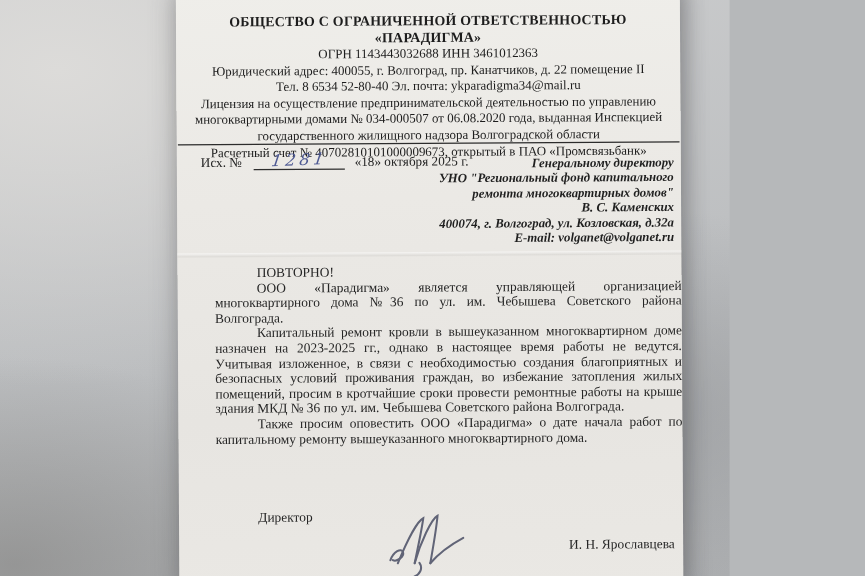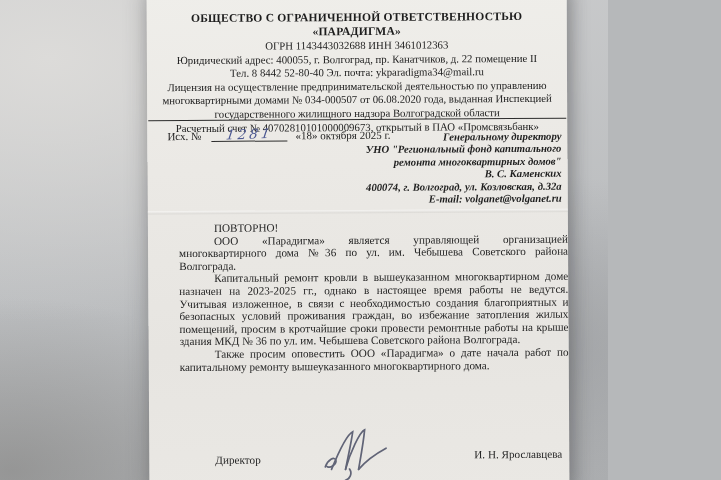--- a/index.html
+++ b/index.html
@@ -54,37 +54,37 @@
   .recipient{
     position:absolute;right:6px;top:141px;text-align:right;
     font-weight:bold;font-style:italic;font-size:10.7px;line-height:12.4px;color:#1f1f1f;
   }
   .body-text{
     position:absolute;left:31px;top:231px;width:389px;
     font-size:11.2px;line-height:12.6px;color:#262626;text-align:justify;
   }
   .body-text p{margin:0;text-indent:35px;}
   .body-text p.notice{text-align:left;}
-  .sig-title{position:absolute;left:66px;top:463px;font-size:11.2px;color:#262626;}
+  .sig-title{position:absolute;left:66px;top:435px;font-size:11.2px;color:#262626;}
   .sig-name{position:absolute;right:7px;top:459px;font-size:11.2px;color:#262626;text-align:right;}
   .sig{position:absolute;left:168px;top:434px;width:92px;height:56px;transform:rotate(-4deg);}
 </style>
 </head>
 <body>
 
 <div class="scene">
   <div class="paper">
 
     <div class="crease"></div>
 
     <div class="letterhead">
       <div class="company">ОБЩЕСТВО С ОГРАНИЧЕННОЙ ОТВЕТСТВЕННОСТЬЮ «ПАРАДИГМА»</div>
       <div class="lh-line">ОГРН 1143443032688 ИНН 3461012363</div>
       <div class="lh-line">Юридический адрес: 400055, г. Волгоград, пр. Канатчиков, д. 22 помещение II</div>
-      <div class="lh-line"><span>Тел. 8 8442 52-80-40 Эл. почта: </span><span class="u">ykparadigma34@mail.ru</span></div>
+      <div class="lh-line"><span>Тел. 8 6534 52-80-40 Эл. почта: </span><span class="u">ykparadigma34@mail.ru</span></div>
       <div class="lh-line license">Лицензия на осуществление предпринимательской деятельностью по управлению многоквартирными домами № 034-000507 от 06.08.2020 года, выданная Инспекцией государственного жилищного надзора Волгоградской области</div>
       <div class="lh-line">Расчетный счет № 40702810101000009673, открытый в ПАО «Промсвязьбанк»</div>
     </div>
 
     <div class="rule"></div>
 
     <div class="outgoing">
       <span>Исх. №</span><span class="numline"><span class="hand">1281</span></span><span>«18» октября 2025 г.</span>
     </div>
 

